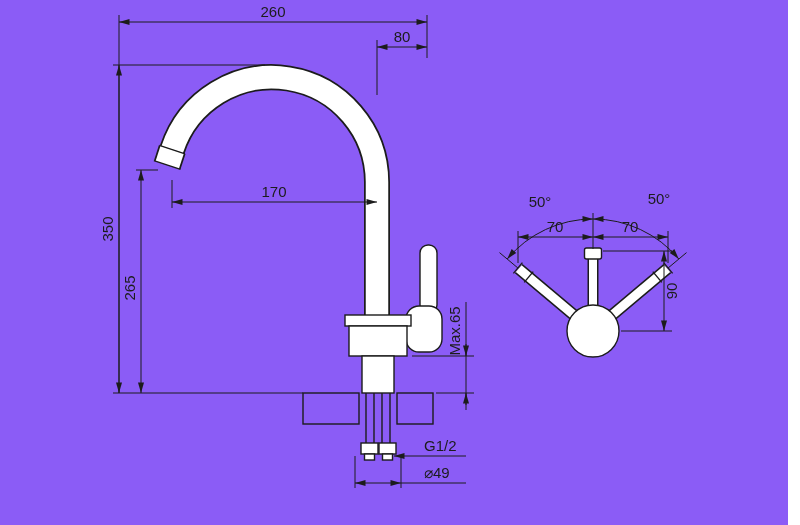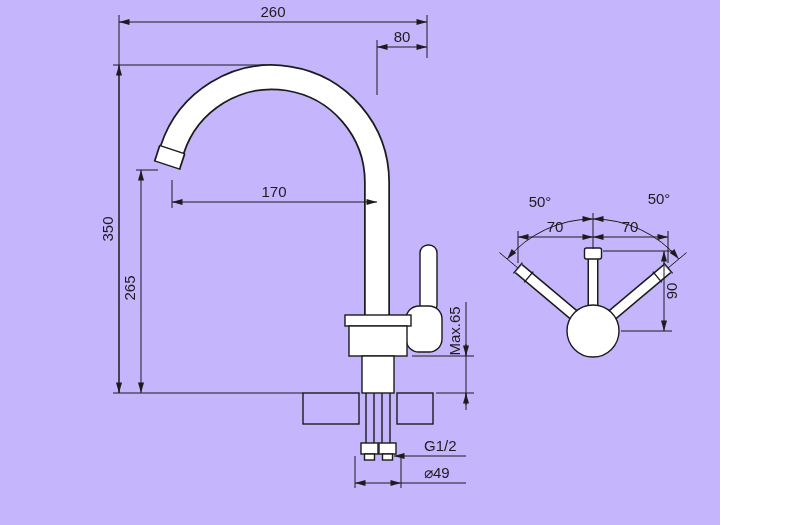--- a/index.html
+++ b/index.html
@@ -1,16 +1,16 @@
 <!DOCTYPE html>
 <html><head>
 <meta charset="utf-8">
 <style>
   html,body{margin:0;padding:0;background:#ffffff;}
-  .canvas{position:relative;width:720px;height:525px;background:#c4b5fd;overflow:hidden;}
+  .canvas{position:relative;width:788px;height:525px;background:#8b5cf6;overflow:hidden;}
   svg{display:block;}
   .ln{stroke:#1c1c1c;stroke-width:1.4;fill:none;}
   .fillw{fill:#ffffff;}
   .dl{stroke:#1c1c1c;stroke-width:1;fill:none;}
   .tube-b{stroke:#1c1c1c;fill:none;}
   .tube-w{stroke:#ffffff;fill:none;}
   text{font-family:"Liberation Sans","DejaVu Sans",sans-serif;font-size:15px;fill:#1c1c1c;}
 </style>
 </head>
 <body>

